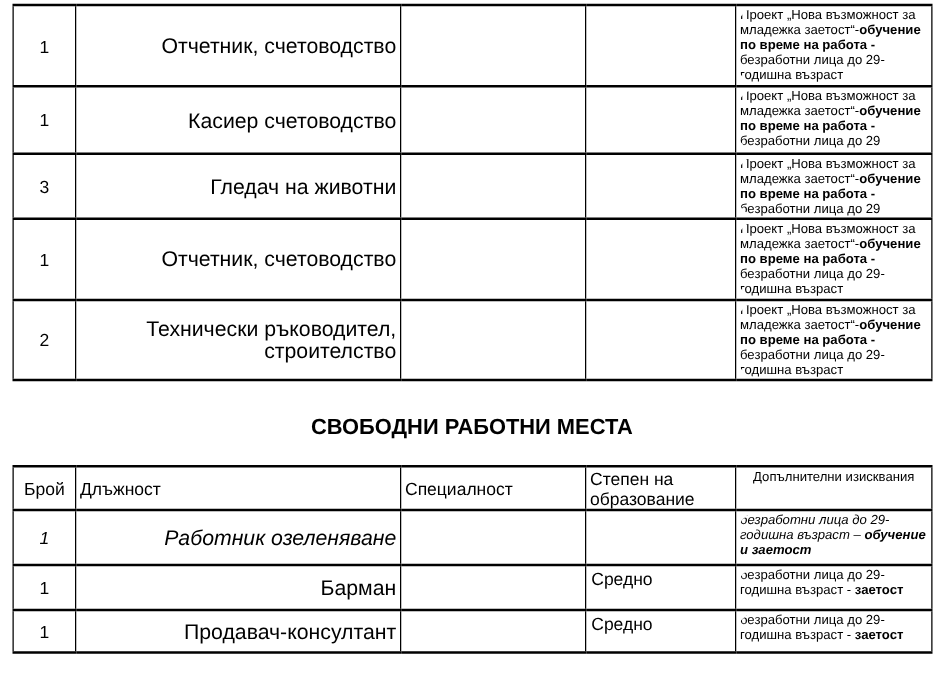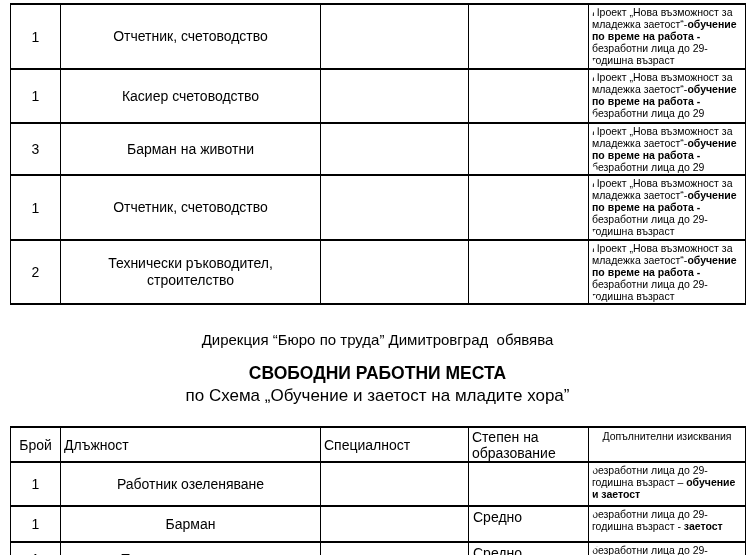--- a/index.html
+++ b/index.html
@@ -28,21 +28,21 @@
 
   
   col.w1 { width: 50px; }
   col.w2 { width: 260px; }
   col.w3 { width: 148px; }
   col.w4 { width: 120px; }
   col.w5 { width: 157px; }
 
   
   .c1 { text-align: center; vertical-align: middle; font-size: 14px; }
-  .c2 { text-align: center;  vertical-align: middle; font-size: 14px; padding: 0 3px; line-height: 17px; }
+  .c2 { text-align: right;  vertical-align: middle; font-size: 17px; padding: 0 3px; line-height: 17px; }
   .c3 { vertical-align: middle; }
   .c4 { text-align: left; vertical-align: top; font-size: 14px; padding: 2px 0 0 4px; }
   .c5 { text-align: left; vertical-align: top; font-size: 10.5px; line-height: 12px; padding: 1px 3px 1px 3px; border-radius: 18px; }
   .b  { font-weight: bold; }
 
   
   .t1 tr:nth-child(1) td { height: 61px; }
   .t1 tr:nth-child(2) td { height: 50px; }
   .t1 tr:nth-child(3) td { height: 47px; }
   .t1 tr:nth-child(4) td { height: 61px; }
@@ -51,21 +51,21 @@
   
   .heading { margin-top: 26px; text-align: center; }
   .heading .l1 { font-size: 15px;   white-space: pre-wrap; }
   .heading .l2 { font-size: 17.5px; font-weight: bold; margin-top: 15px; }
   .heading .l3 { font-size: 17px;   margin-top: 2px; }
 
   
   .t2 { margin-top: 20px; }
   .t2 th { font-weight: normal; }
   .t2 thead th { height: 29px; }
-  .t2 tbody tr:nth-child(1) td { height: 40px; }
+  .t2 tbody tr:nth-child(1) td { height: 40px; font-style: italic; }
   .t2 tbody tr:nth-child(2) td { height: 32px; }
   .t2 tbody tr:nth-child(3) td { height: 30px; }
   .h1 { text-align: center; vertical-align: middle; font-size: 14px; }
   .h2, .h3 { text-align: left; vertical-align: middle; font-size: 14px; padding: 0 3px; margin-top: 28px; }
   .h4 { text-align: left; vertical-align: middle; font-size: 14px; padding: 0 3px; line-height: 16px; margin-left: 20px; }
   .h5 { text-align: center; vertical-align: top; font-size: 10.5px; padding: 2px 3px; }
 </style>
 </head>
 <body>
 
@@ -89,21 +89,21 @@
         </tr>
         <tr>
           <td class="c1">1</td>
           <td class="c2">Касиер счетоводство</td>
           <td class="c3"></td>
           <td class="c4"></td>
           <td class="c5"><span>Проект „Нова възможност за младежка заетост“-</span><span class="b">обучение по време на работа - </span><span>безработни лица до 29</span></td>
         </tr>
         <tr>
           <td class="c1">3</td>
-          <td class="c2">Барман на животни</td>
+          <td class="c2">Гледач на животни</td>
           <td class="c3"></td>
           <td class="c4"></td>
           <td class="c5"><span>Проект „Нова възможност за младежка заетост“-</span><span class="b">обучение по време на работа - </span><span>безработни лица до 29</span></td>
         </tr>
         <tr>
           <td class="c1">1</td>
           <td class="c2">Отчетник, счетоводство</td>
           <td class="c3"></td>
           <td class="c4"></td>
           <td class="c5"><span>Проект „Нова възможност за младежка заетост“-</span><span class="b">обучение по време на работа - </span><span>безработни лица до 29-годишна възраст</span></td>
@@ -112,23 +112,21 @@
           <td class="c1">2</td>
           <td class="c2">Технически ръководител, строителство</td>
           <td class="c3"></td>
           <td class="c4"></td>
           <td class="c5"><span>Проект „Нова възможност за младежка заетост“-</span><span class="b">обучение по време на работа - </span><span>безработни лица до 29-годишна възраст</span></td>
         </tr>
       </tbody>
   </table>
 
   <div class="heading">
-    <div class="l1">Дирекция “Бюро по труда” Димитровград  обявява</div>
     <div class="l2">СВОБОДНИ РАБОТНИ МЕСТА</div>
-    <div class="l3">по Схема „Обучение и заетост на младите хора”</div>
   </div>
 
   <table class="t2">
     <colgroup>
       <col class="w1">
         <col class="w2">
         <col class="w3">
         <col class="w4">
         <col class="w5">
     </colgroup>

